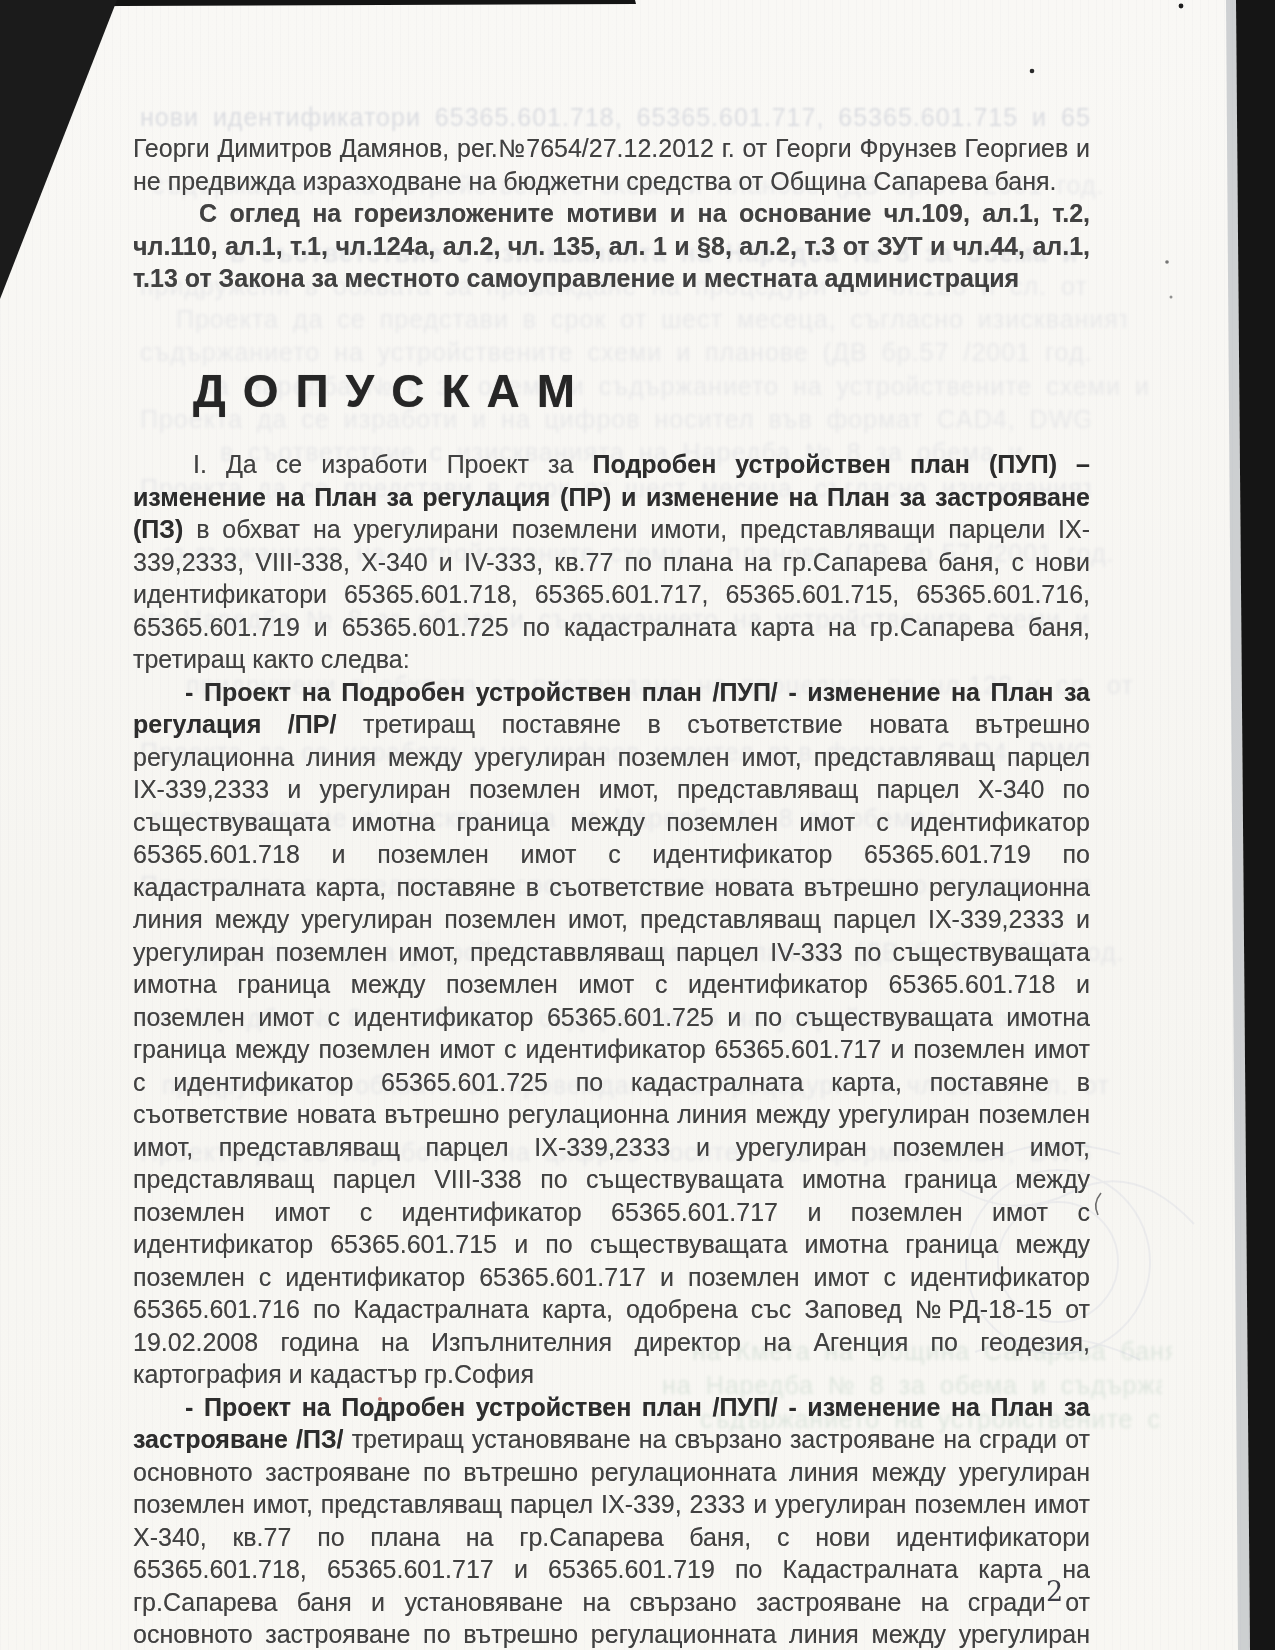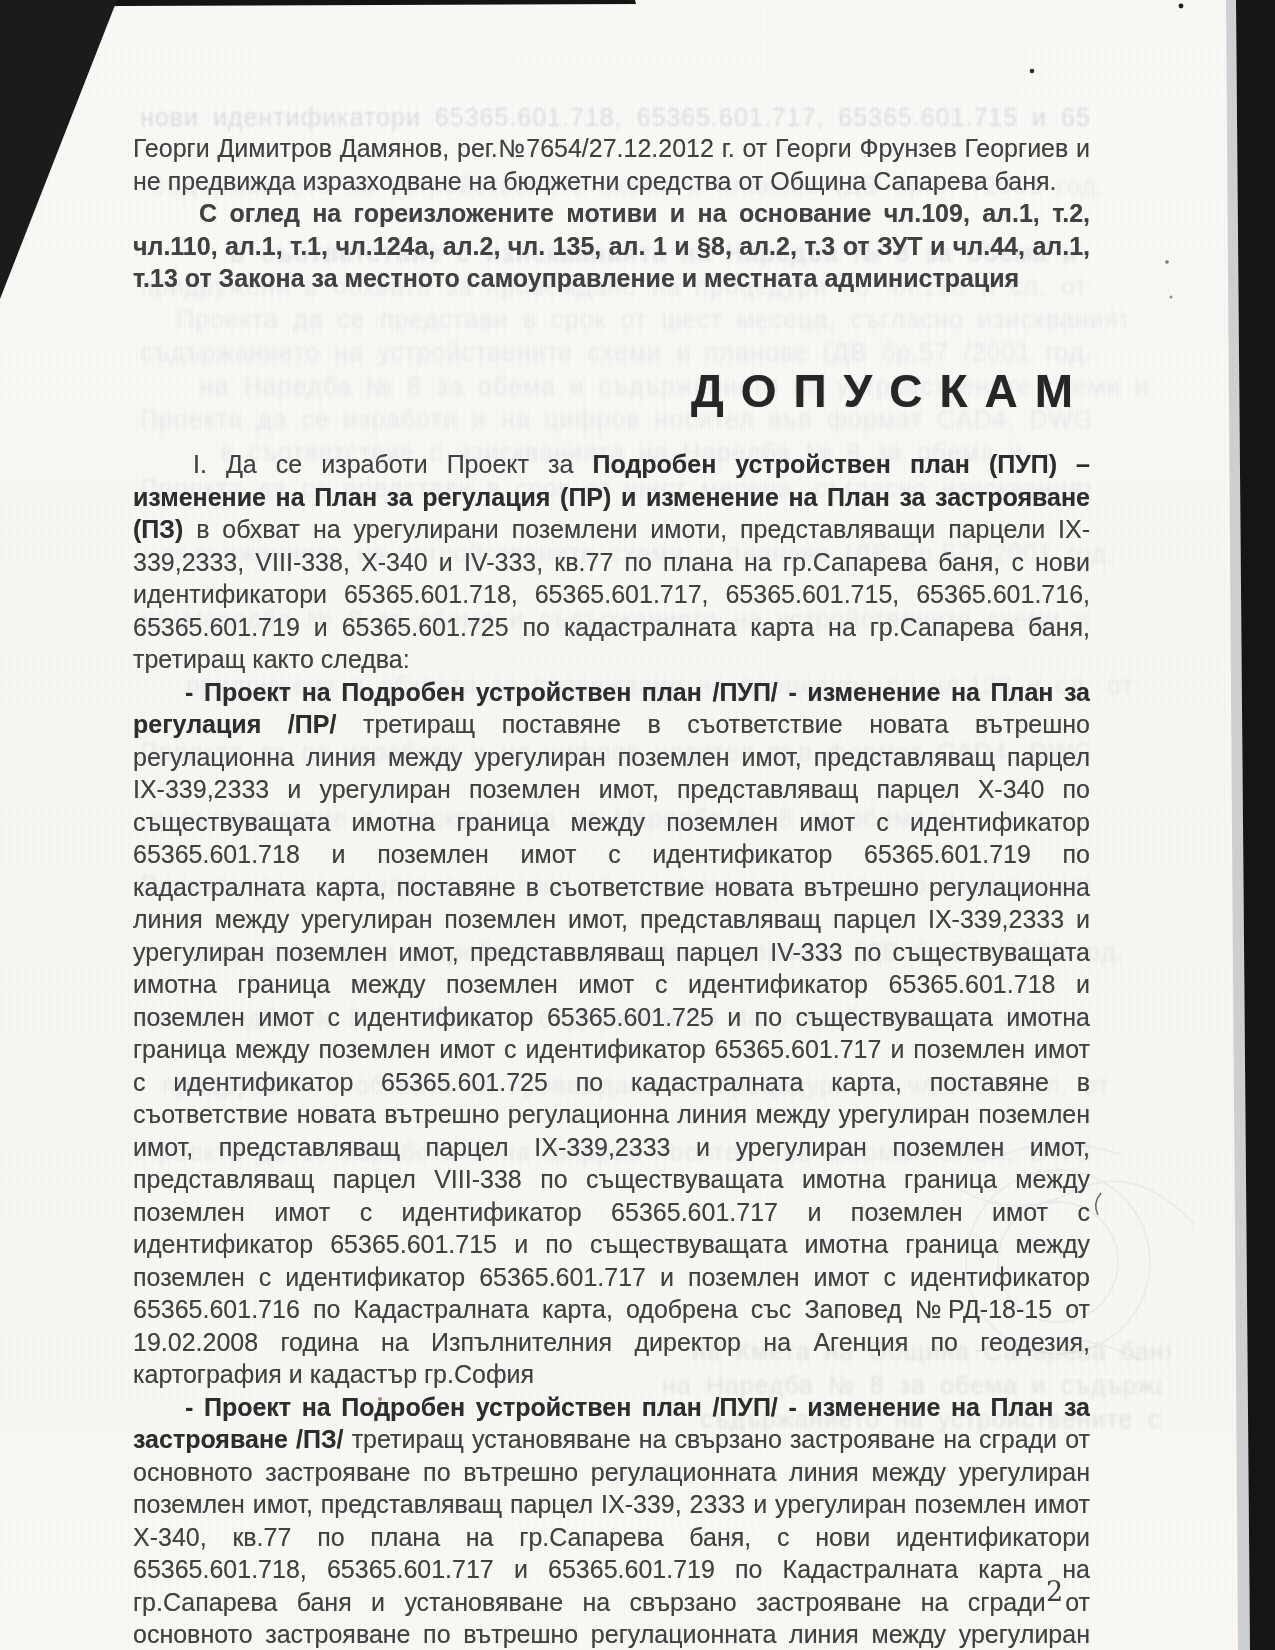--- a/index.html
+++ b/index.html
@@ -28,21 +28,21 @@
     text-shadow:0 0 .6px rgba(90,90,90,.55);}
   .content p{margin:0;}
   .content b{color:#2d2d2d;}
   .block1{top:132px;}
   .block2{top:448px;}
   .ind66{text-indent:66px;font-weight:bold;}
   .ind60{text-indent:60px;}
   .ind52{text-indent:52px;}
   .heading{
     position:absolute;top:364px;left:133px;width:957px;z-index:3;margin:0;
-    text-align:right;text-indent:60px;
+    text-align:left;text-indent:60px;
     font-size:46px;font-weight:bold;letter-spacing:17px;color:#262626;
     text-shadow:0 0 .7px rgba(40,40,40,.6);
   }
   .page-num{
     position:absolute;top:1576px;left:1046px;z-index:3;
     font-family:"DejaVu Serif", serif;font-size:27px;color:#3d3d46;
   }
   .artifacts-svg,.stamp-svg{position:absolute;top:0;left:0;z-index:5;pointer-events:none;}
   .stamp-svg{z-index:2;}
 </style>

